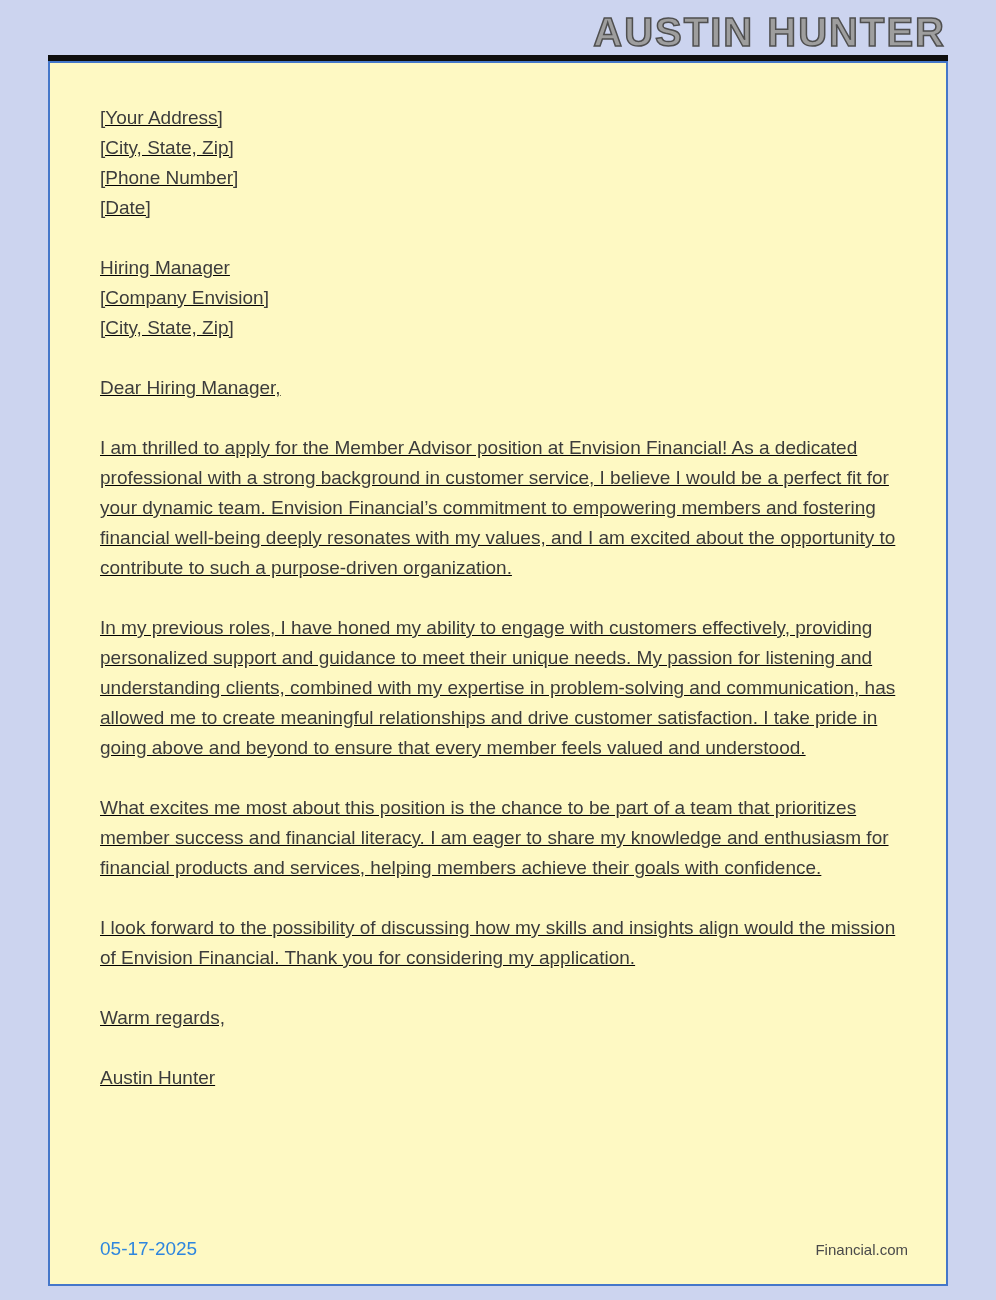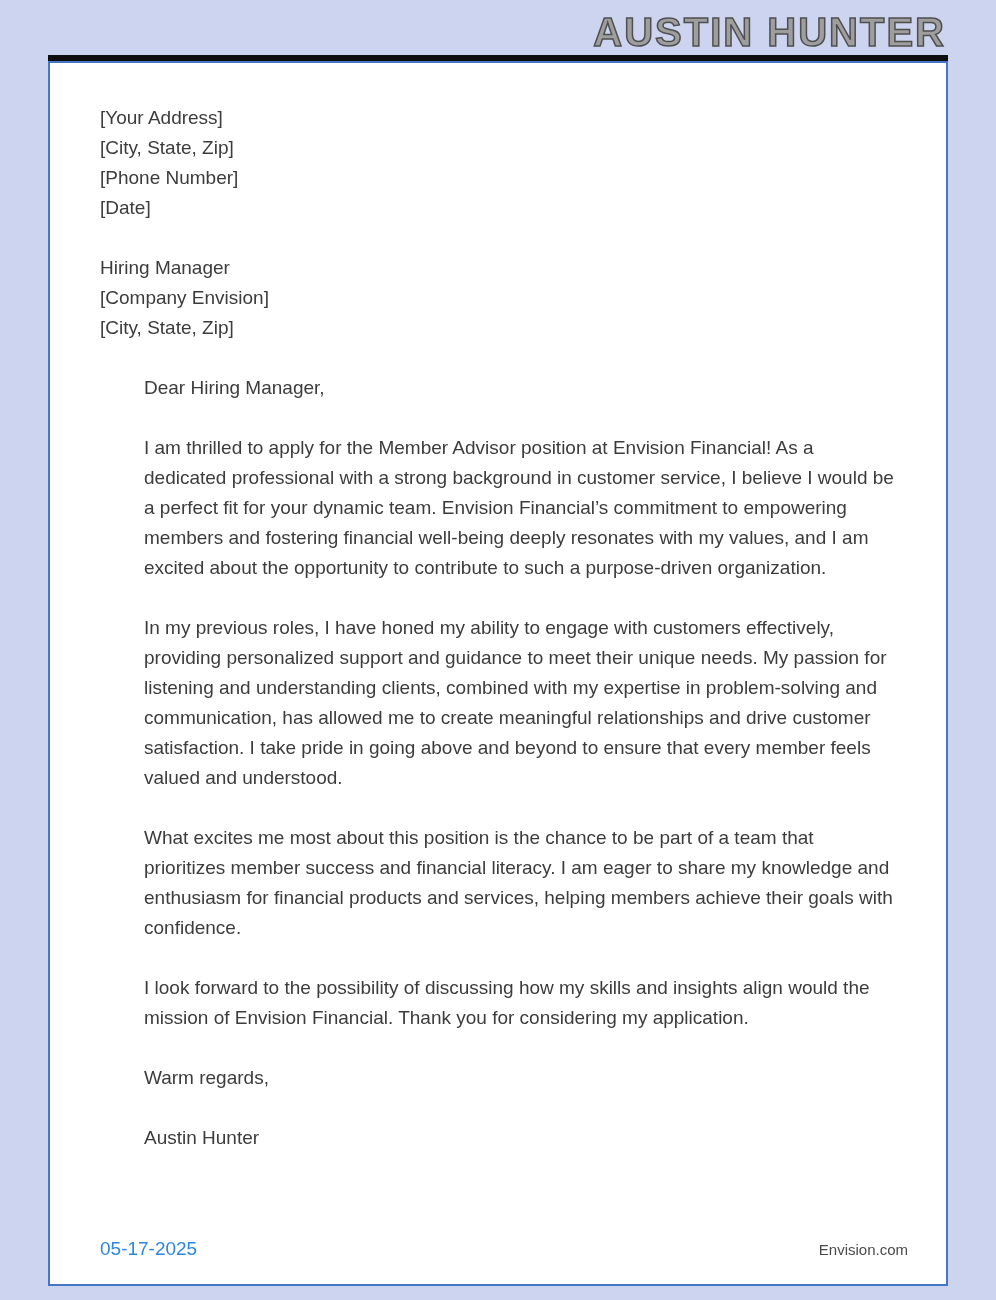--- a/index.html
+++ b/index.html
@@ -32,32 +32,33 @@
     top: 55px;
     height: 6px;
     background: #0e0e0e;
   }
   .letter-page {
     position: absolute;
     left: 48px;
     right: 48px;
     top: 61px;
     bottom: 14px;
-    background: #ffffff;
+    background: #fef9c3;
     border: 2px solid #4577c9;
+    text-decoration: underline;
   }
   .letter-content {
     padding: 40px 50px 0 50px;
     font-size: 19px;
     line-height: 30px;
     color: #3c3c3c;
   }
   .block { margin-bottom: 30px; }
   .block div { min-height: 30px; }
-  .paragraph { margin-bottom: 30px; margin-left: 44px; }
+  .paragraph { margin-bottom: 30px; }
   .footer-date {
     position: absolute;
     left: 50px;
     bottom: 24px;
     font-size: 19px;
     color: #2e86de;
   }
   .watermark {
     position: absolute;
     right: 38px;
@@ -93,15 +94,15 @@
     <p class="paragraph">I am thrilled to apply for the Member Advisor position at Envision Financial! As a dedicated professional with a strong background in customer service, I believe I would be a perfect fit for your dynamic team. Envision Financial’s commitment to empowering members and fostering financial well-being deeply resonates with my values, and I am excited about the opportunity to contribute to such a purpose-driven organization.</p>
     <p class="paragraph">In my previous roles, I have honed my ability to engage with customers effectively, providing personalized support and guidance to meet their unique needs. My passion for listening and understanding clients, combined with my expertise in problem-solving and communication, has allowed me to create meaningful relationships and drive customer satisfaction. I take pride in going above and beyond to ensure that every member feels valued and understood.</p>
     <p class="paragraph">What excites me most about this position is the chance to be part of a team that prioritizes member success and financial literacy. I am eager to share my knowledge and enthusiasm for financial products and services, helping members achieve their goals with confidence.</p>
     <p class="paragraph">I look forward to the possibility of discussing how my skills and insights align would the mission of Envision Financial. Thank you for considering my application.</p>
 
     <div class="paragraph">Warm regards,</div>
     <div class="paragraph">Austin Hunter</div>
 
   </div>
 
-  <div class="watermark">Envision.com</div>
+  <div class="watermark">Financial.com</div>
   <div class="footer-date">05-17-2025</div>
 </div>
 
 </body></html>

